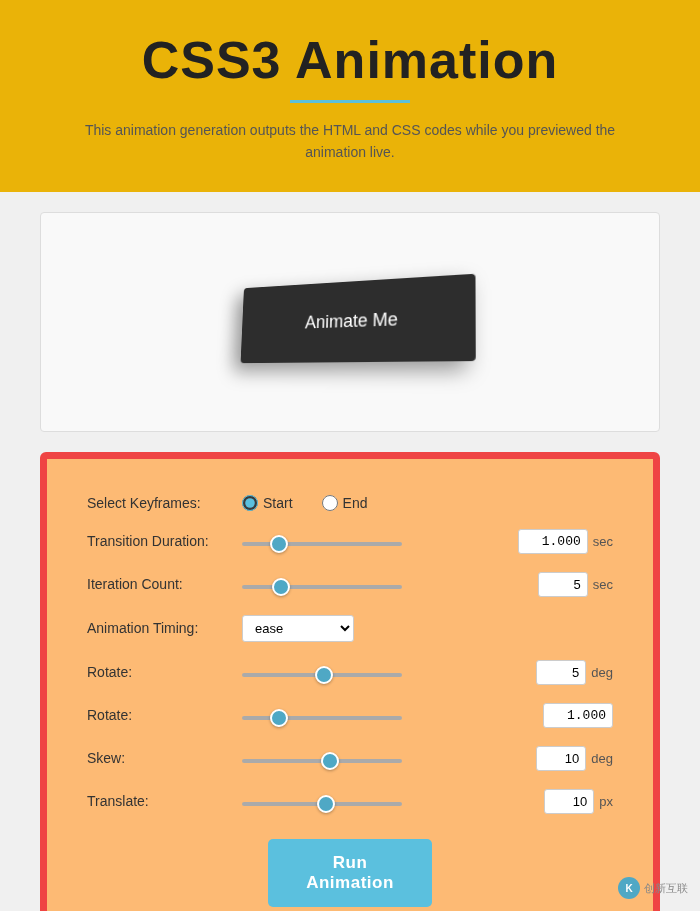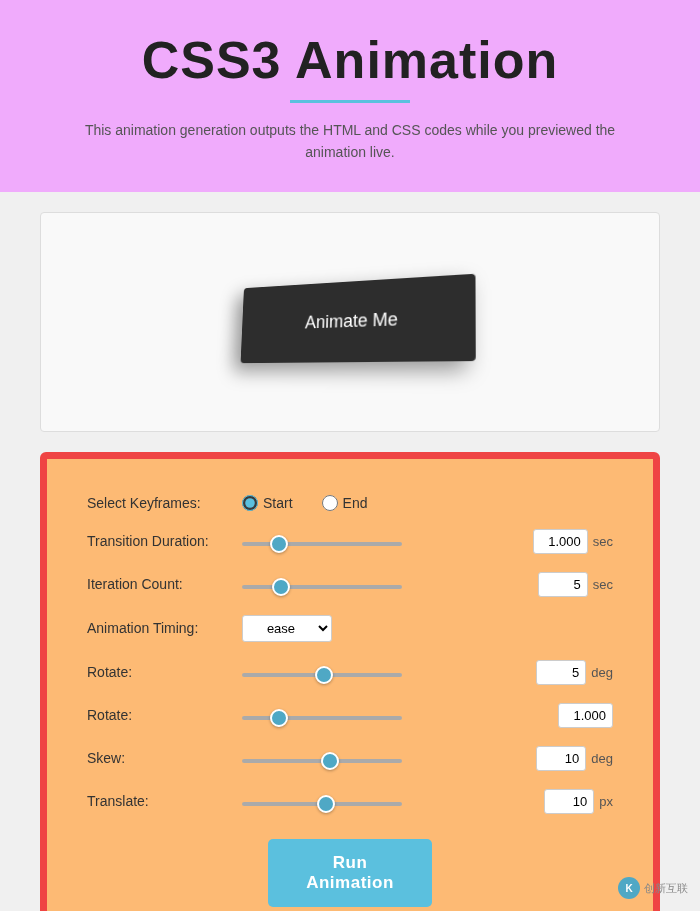--- a/index.html
+++ b/index.html
@@ -14,21 +14,21 @@
     .page-wrapper {
       width: 700px;
       background: #f0f0f0;
       padding: 0 0 20px 0;
     }
 
     
     .header {
       text-align: center;
       padding: 30px 20px 20px;
-      background: #f0abfc;
+      background: #eab308;
     }
 
     .header h1 {
       font-size: 52px;
       font-weight: bold;
       color: #222;
       letter-spacing: 1px;
     }
 
     .header-divider {
@@ -163,43 +163,43 @@
     .num-input {
       border: 1px solid #ccc;
       background: #fff;
       padding: 4px 6px;
       font-size: 13px;
       text-align: right;
       border-radius: 3px;
     }
 
     .num-input-wide {
-      width: 55px;
+      width: 70px;
+      font-family: Liberation Mono, monospace;
     }
 
     .num-input-narrow {
       width: 50px;
     }
 
     .unit-label {
       font-size: 13px;
       color: #555;
       margin-left: 5px;
     }
 
     
     select {
       border: 1px solid #ccc;
       background: #fff;
       padding: 4px 8px;
       font-size: 13px;
       border-radius: 3px;
       cursor: pointer;
-      width: 90px;
-      text-align: center;
+      width: 112px;
     }
 
     
     .run-btn {
       display: block;
       width: 164px;
       margin: 25px auto 5px;
       padding: 14px 20px;
       background: #5bc0de;
       color: #fff;

